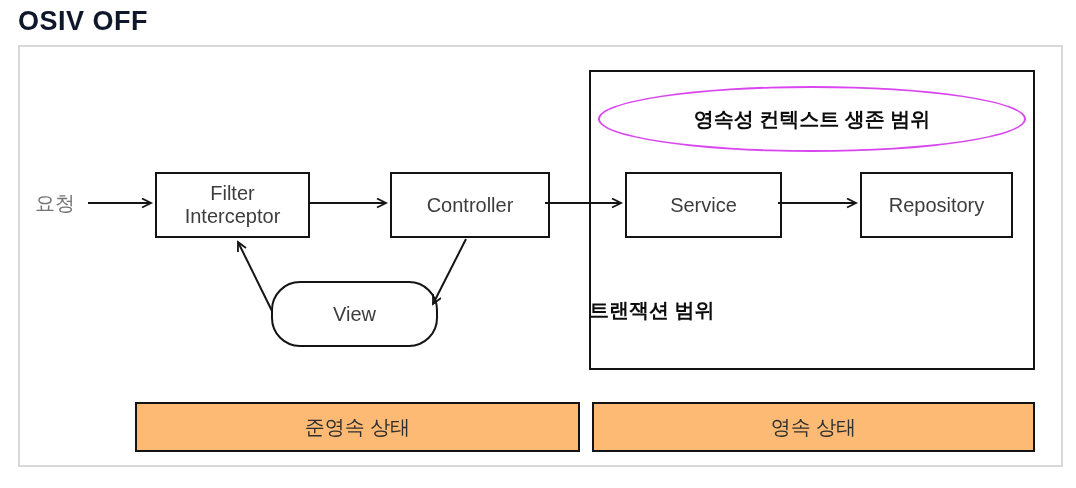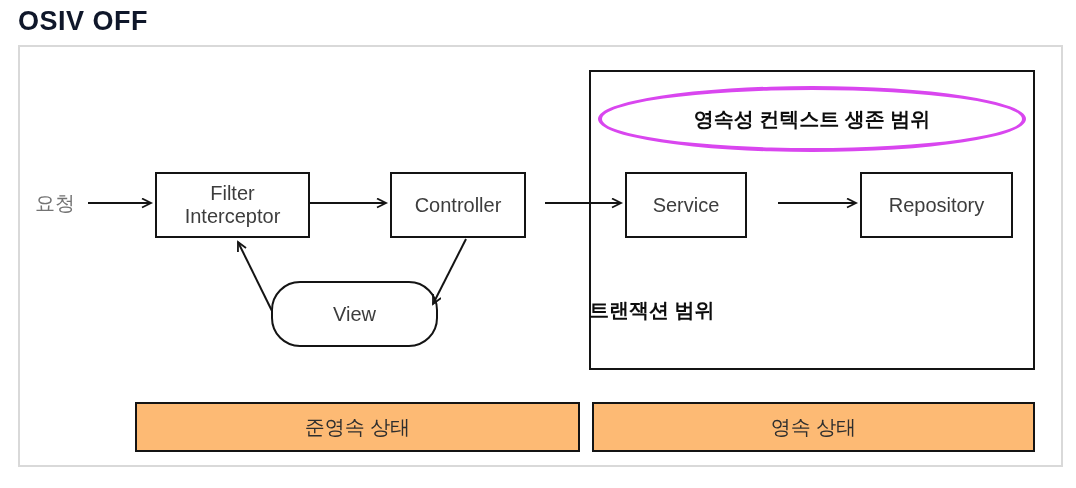--- a/index.html
+++ b/index.html
@@ -29,36 +29,36 @@
     position: absolute;
     border: 2px solid #141414;
     background: #ffffff;
     display: flex; flex-direction: column;
     align-items: center; justify-content: center;
     font-size: 20px; color: #3d3d3d;
     line-height: 1.15;
     text-align: center;
   }
   .node-filter     { left: 155px; top: 172px; width: 155px; height: 66px; }
-  .node-controller { left: 390px; top: 172px; width: 136px; height: 66px; }
-  .node-service    { left: 625px; top: 172px; width: 122px; height: 66px; }
+  .node-controller { left: 390px; top: 172px; width: 160px; height: 66px; }
+  .node-service    { left: 625px; top: 172px; width: 157px; height: 66px; }
   .node-repository { left: 860px; top: 172px; width: 153px; height: 66px; }
   .node-view       { left: 271px; top: 281px; width: 167px; height: 66px; border-radius: 29px; }
 
   .big-box {
     position: absolute; left: 589px; top: 70px;
     width: 446px; height: 300px;
     border: 2px solid #141414;
     background: #ffffff;
   }
 
   .scope-ellipse {
     position: absolute; left: 598px; top: 86px;
     width: 428px; height: 66px;
-    border: 4px solid #d946ef;
+    border: 2px solid #d946ef;
     border-radius: 50%;
     background: #ffffff;
     display: flex; align-items: center; justify-content: center;
     font-size: 20px; font-weight: bold; color: #0d0d0d;
   }
 
   .tx-scope-label {
     position: absolute; left: 589px; top: 297px;
     width: 446px; 
     font-size: 20px; font-weight: bold; color: #0d0d0d;

